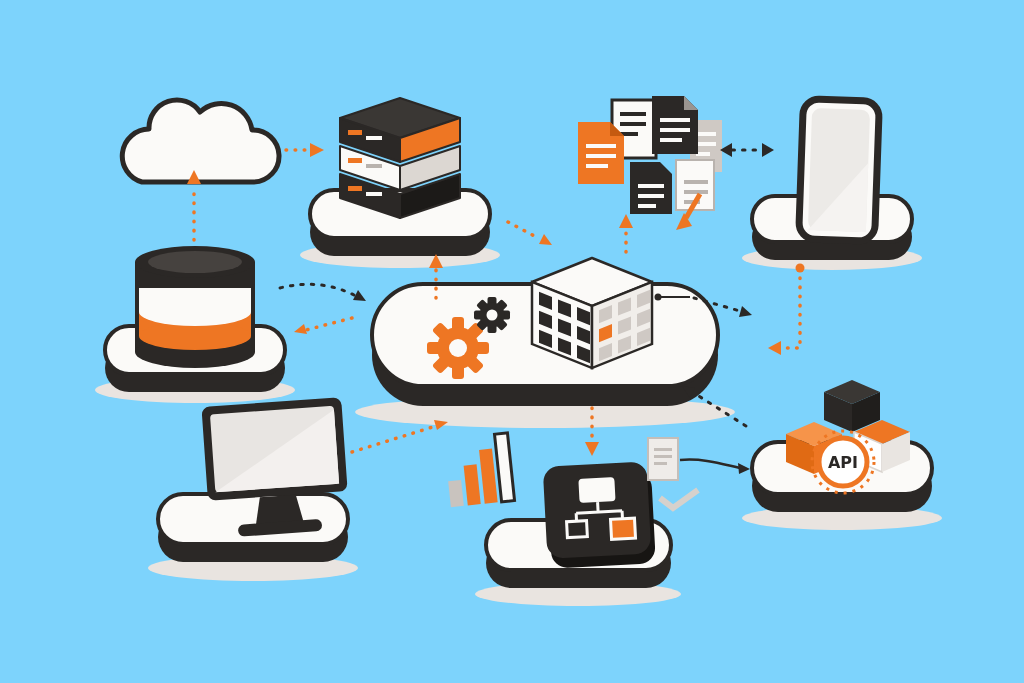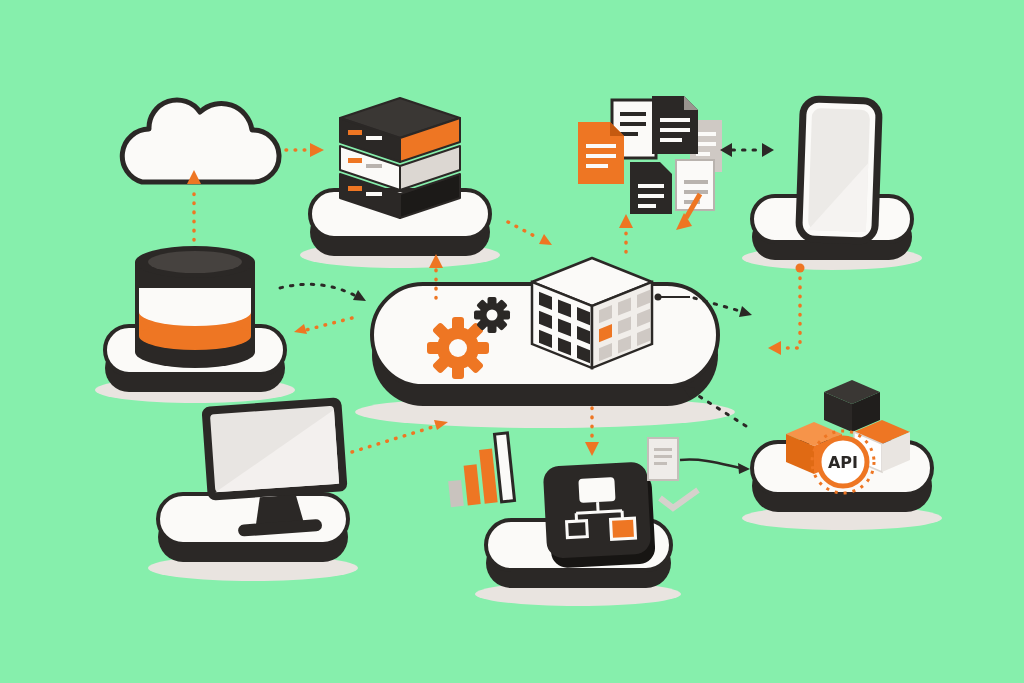--- a/index.html
+++ b/index.html
@@ -1,18 +1,18 @@
 <!DOCTYPE html>
 <html><head>
 <meta charset="utf-8">
 <title>Diagram</title>
 <style>
   html,body{margin:0;padding:0;}
   body{background:#f3efeb;font-family:"DejaVu Sans",sans-serif;}
-  .stage{position:relative;width:1024px;height:683px;background:#86efac;overflow:hidden;}
+  .stage{position:relative;width:1024px;height:683px;background:#7dd3fc;overflow:hidden;}
   svg{display:block;}
   .shadow{fill:#e9e4e0;}
   .puck-top{fill:#fbfaf8;stroke:#2b2826;stroke-width:4;}
   .puck-side{fill:#2b2826;}
   .dot-orange{stroke:#ee7623;stroke-width:3.5;stroke-dasharray:0.6 8.5;stroke-linecap:round;fill:none;}
   .dash-dark{stroke:#2b2826;stroke-width:3;stroke-dasharray:2.5 8;stroke-linecap:round;fill:none;}
   .head-orange{fill:#ee7623;}
   .head-dark{fill:#2b2826;}
   .outline{stroke:#2b2826;stroke-linejoin:round;}
   .api-label{font-family:"DejaVu Sans",sans-serif;font-weight:bold;font-size:16px;fill:#2b2826;text-anchor:middle;}

